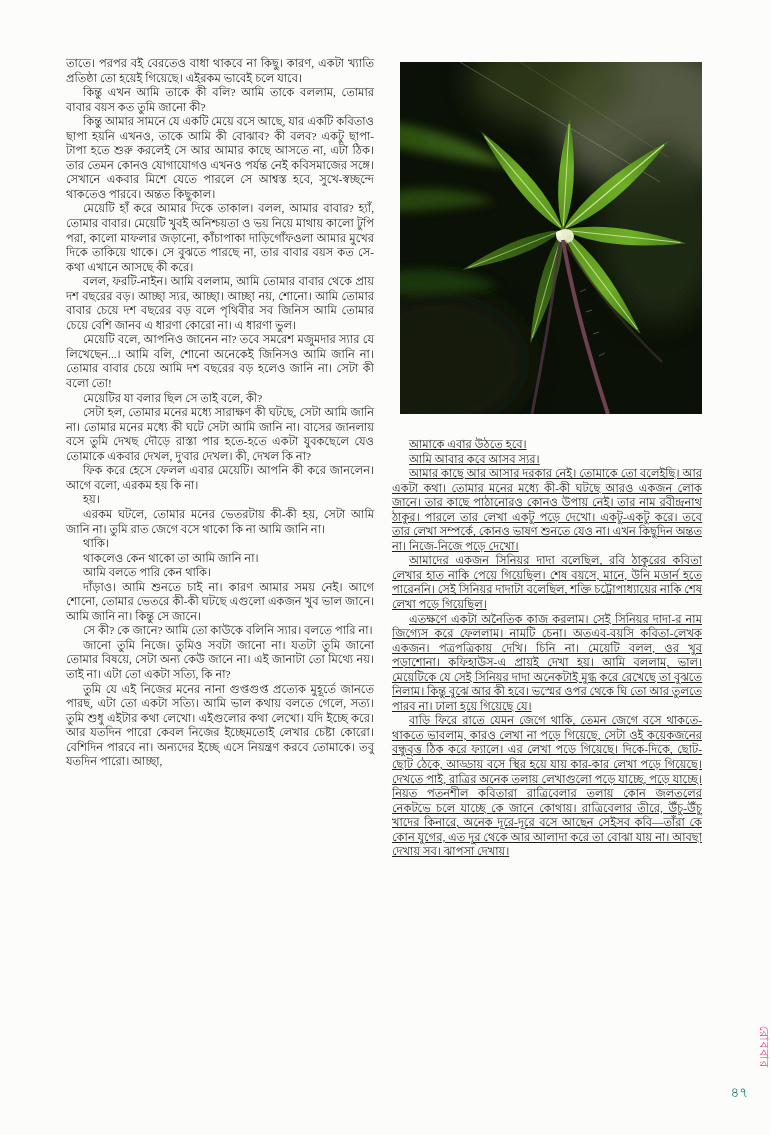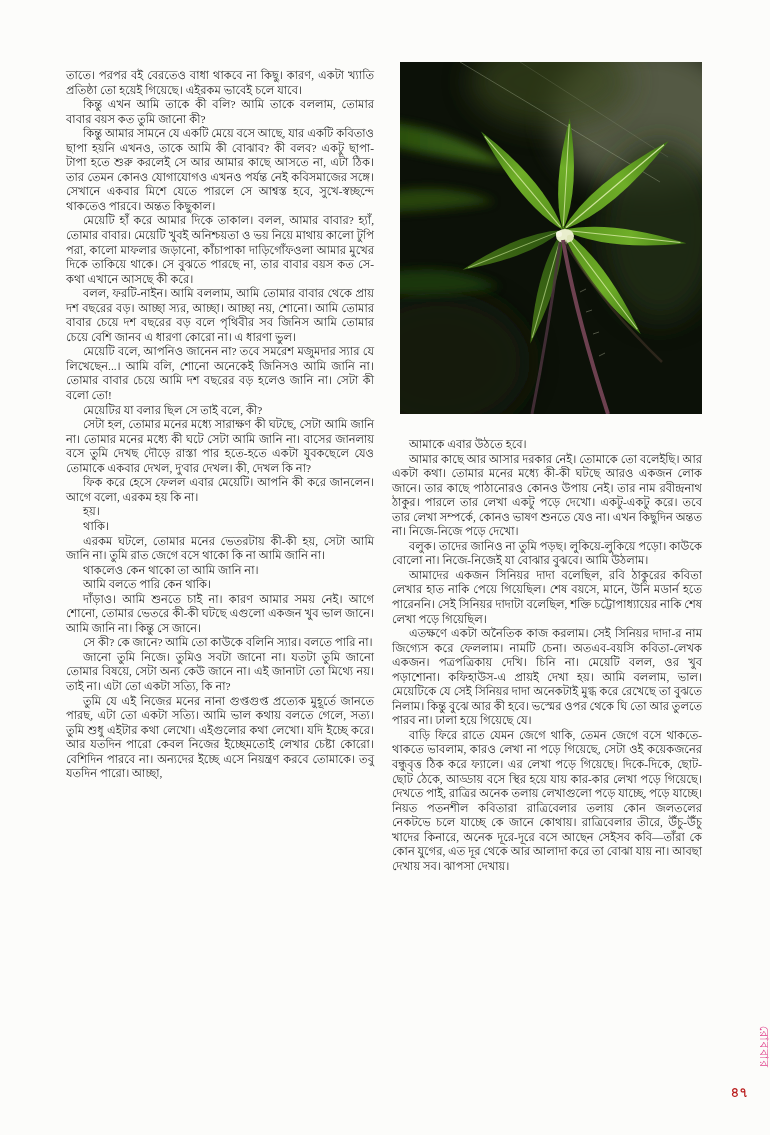--- a/index.html
+++ b/index.html
@@ -12,38 +12,38 @@
     overflow: hidden;
     font-family: "Liberation Serif", "DejaVu Serif", serif;
     color: #1e1e1e;
   }
   .col {
     position: absolute;
     font-size: 11.4px;
     line-height: 14.55px;
     text-align: justify;
   }
-  .col-left  { left: 66px;  top: 68px; width: 308px; }
-  .col-right { left: 392px; top: 437px; width: 310px; }
+  .col-left  { left: 66px;  top: 56px; width: 308px; }
+  .col-right { left: 392px; top: 437px; width: 310px; text-decoration: underline; }
   .col p { margin: 0; }
   .col p.indent { text-indent: 17px; }
   .photo-frame {
     position: absolute;
     left: 400px; top: 62px;
     width: 302px; height: 352px;
     background: #0d120a;
     overflow: hidden;
   }
   .photo-frame svg { display: block; }
   .folio {
     position: absolute;
     right: 22px; bottom: 30px;
-    color: #b91c1c;
+    color: #0f766e;
     font-size: 13.5px;
-    font-weight: bold;
+    font-weight: normal;
   }
   .edge-label {
     position: absolute;
     right: -14px; bottom: 78px;
     color: #e0468e;
     font-size: 12px;
     letter-spacing: 1px;
     transform: rotate(90deg);
     transform-origin: center;
     white-space: nowrap;
@@ -58,22 +58,22 @@
     <p>তাতে। পরপর বই বেরতেও বাধা থাকবে না কিছু। কারণ, একটা খ্যাতি প্রতিষ্ঠা তো হয়েই গিয়েছে। এইরকম ভাবেই চলে যাবে।</p>
     <p class="indent">কিন্তু এখন আমি তাকে কী বলি? আমি তাকে বললাম, তোমার বাবার বয়স কত তুমি জানো কী?</p>
     <p class="indent">কিন্তু আমার সামনে যে একটি মেয়ে বসে আছে, যার একটি কবিতাও ছাপা হয়নি এখনও, তাকে আমি কী বোঝাব? কী বলব? একটু ছাপা-টাপা হতে শুরু করলেই সে আর আমার কাছে আসতে না, এটা ঠিক। তার তেমন কোনও যোগাযোগও এখনও পর্যন্ত নেই কবিসমাজের সঙ্গে। সেখানে একবার মিশে যেতে পারলে সে আশ্বস্ত হবে, সুখে-স্বচ্ছন্দে থাকতেও পারবে। অন্তত কিছুকাল।</p>
     <p class="indent">মেয়েটি হাঁ করে আমার দিকে তাকাল। বলল, আমার বাবার? হ্যাঁ, তোমার বাবার। মেয়েটি খুবই অনিশ্চয়তা ও ভয় নিয়ে মাথায় কালো টুপি পরা, কালো মাফলার জড়ানো, কাঁচাপাকা দাড়িগোঁফওলা আমার মুখের দিকে তাকিয়ে থাকে। সে বুঝতে পারছে না, তার বাবার বয়স কত সে-কথা এখানে আসছে কী করে।</p>
     <p class="indent">বলল, ফরটি-নাইন। আমি বললাম, আমি তোমার বাবার থেকে প্রায় দশ বছরের বড়। আচ্ছা স্যর, আচ্ছা। আচ্ছা নয়, শোনো। আমি তোমার বাবার চেয়ে দশ বছরের বড় বলে পৃথিবীর সব জিনিস আমি তোমার চেয়ে বেশি জানব এ ধারণা কোরো না। এ ধারণা ভুল।</p>
     <p class="indent">মেয়েটি বলে, আপনিও জানেন না? তবে সমরেশ মজুমদার স্যার যে লিখেছেন...। আমি বলি, শোনো অনেকেই জিনিসও আমি জানি না। তোমার বাবার চেয়ে আমি দশ বছরের বড় হলেও জানি না। সেটা কী বলো তো!</p>
     <p class="indent">মেয়েটির যা বলার ছিল সে তাই বলে, কী?</p>
     <p class="indent">সেটা হল, তোমার মনের মধ্যে সারাক্ষণ কী ঘটছে, সেটা আমি জানি না। তোমার মনের মধ্যে কী ঘটে সেটা আমি জানি না। বাসের জানলায় বসে তুমি দেখছ দৌড়ে রাস্তা পার হতে-হতে একটা যুবকছেলে যেও তোমাকে একবার দেখল, দু'বার দেখল। কী, দেখল কি না?</p>
     <p class="indent">ফিক করে হেসে ফেলল এবার মেয়েটি। আপনি কী করে জানলেন। আগে বলো, এরকম হয় কি না।</p>
     <p class="indent">হয়।</p>
+    <p class="indent">এরকম ঘটলে, তোমার মনের ভেতরটায় কী-কী হয়, সেটা আমি জানি না। তুমি রাত জেগে বসে থাকো কি না আমি জানি না।</p>
     <p class="indent">থাকি।</p>
-    <p class="indent">এরকম ঘটলে, তোমার মনের ভেতরটায় কী-কী হয়, সেটা আমি জানি না। তুমি রাত জেগে বসে থাকো কি না আমি জানি না।</p>
     <p class="indent">থাকলেও কেন থাকো তা আমি জানি না।</p>
     <p class="indent">আমি বলতে পারি কেন থাকি।</p>
     <p class="indent">দাঁড়াও। আমি শুনতে চাই না। কারণ আমার সময় নেই। আগে শোনো, তোমার ভেতরে কী-কী ঘটছে এগুলো একজন খুব ভাল জানে। আমি জানি না। কিন্তু সে জানে।</p>
     <p class="indent">সে কী? কে জানে? আমি তো কাউকে বলিনি স্যার। বলতে পারি না।</p>
     <p class="indent">জানো তুমি নিজে। তুমিও সবটা জানো না। যতটা তুমি জানো তোমার বিষয়ে, সেটা অন্য কেউ জানে না। এই জানাটা তো মিথ্যে নয়। তাই না। এটা তো একটা সত্যি, কি না?</p>
     <p class="indent">তুমি যে এই নিজের মনের নানা গুপ্তগুপ্ত প্রত্যেক মুহূর্তে জানতে পারছ, এটা তো একটা সত্যি। আমি ভাল কথায় বলতে গেলে, সত্য। তুমি শুধু এইটার কথা লেখো। এইগুলোর কথা লেখো। যদি ইচ্ছে করে। আর যতদিন পারো কেবল নিজের ইচ্ছেমতোই লেখার চেষ্টা কোরো। বেশিদিন পারবে না। অন্যদের ইচ্ছে এসে নিয়ন্ত্রণ করবে তোমাকে। তবু যতদিন পারো। আচ্ছা,</p>
   </div>
 
   <div class="photo-frame">
     <svg width="302" height="352" viewBox="0 0 302 352" xmlns="http://www.w3.org/2000/svg">
@@ -156,22 +156,22 @@
         <path d="M180,230 l6,-3"></path>
           <path d="M186,250 l6,-2"></path>
           <path d="M193,272 l6,-2"></path>
           <path d="M199,294 l6,-3"></path>
       </g>
     </svg>
   </div>
 
   <div class="col col-right">
     <p class="indent">আমাকে এবার উঠতে হবে।</p>
+    <p class="indent">আমি আবার কবে আসব স্যর।</p>
     <p class="indent">আমার কাছে আর আসার দরকার নেই। তোমাকে তো বলেইছি। আর একটা কথা। তোমার মনের মধ্যে কী-কী ঘটছে আরও একজন লোক জানে। তার কাছে পাঠানোরও কোনও উপায় নেই। তার নাম রবীন্দ্রনাথ ঠাকুর। পারলে তার লেখা একটু পড়ে দেখো। একটু-একটু করে। তবে তার লেখা সম্পর্কে, কোনও ভাষণ শুনতে যেও না। এখন কিছুদিন অন্তত না। নিজে-নিজে পড়ে দেখো।</p>
-    <p class="indent">বলুক। তাদের জানিও না তুমি পড়ছ। লুকিয়ে-লুকিয়ে পড়ো। কাউকে বোলো না। নিজে-নিজেই যা বোঝার বুঝবে। আমি উঠলাম।</p>
     <p class="indent">আমাদের একজন সিনিয়র দাদা বলেছিল, রবি ঠাকুরের কবিতা লেখার হাত নাকি পেয়ে গিয়েছিল। শেষ বয়সে, মানে, উনি মডার্ন হতে পারেননি। সেই সিনিয়র দাদাটা বলেছিল, শক্তি চট্টোপাধ্যায়ের নাকি শেষ লেখা পড়ে গিয়েছিল।</p>
     <p class="indent">এতক্ষণে একটা অনৈতিক কাজ করলাম। সেই সিনিয়র দাদা-র নাম জিগ্যেস করে ফেললাম। নামটি চেনা। অতএব-বয়সি কবিতা-লেখক একজন। পত্রপত্রিকায় দেখি। চিনি না। মেয়েটি বলল, ওর খুব পড়াশোনা। কফিহাউস-এ প্রায়ই দেখা হয়। আমি বললাম, ভাল। মেয়েটিকে যে সেই সিনিয়র দাদা অনেকটাই মুগ্ধ করে রেখেছে তা বুঝতে নিলাম। কিন্তু বুঝে আর কী হবে। ভস্মের ওপর থেকে ঘি তো আর তুলতে পারব না। ঢালা হয়ে গিয়েছে যে।</p>
     <p class="indent">বাড়ি ফিরে রাতে যেমন জেগে থাকি, তেমন জেগে বসে থাকতে-থাকতে ভাবলাম, কারও লেখা না পড়ে গিয়েছে, সেটা ওই কয়েকজনের বন্ধুবৃত্ত ঠিক করে ফ্যালে। এর লেখা পড়ে গিয়েছে। দিকে-দিকে, ছোট-ছোট ঠেকে, আড্ডায় বসে স্থির হয়ে যায় কার-কার লেখা পড়ে গিয়েছে। দেখতে পাই, রাত্রির অনেক তলায় লেখাগুলো পড়ে যাচ্ছে, পড়ে যাচ্ছে। নিয়ত পতনশীল কবিতারা রাত্রিবেলার তলায় কোন জলতলের নেকটভে চলে যাচ্ছে কে জানে কোথায়। রাত্রিবেলার তীরে, উঁচু-উঁচু খাদের কিনারে, অনেক দূরে-দূরে বসে আছেন সেইসব কবি—তাঁরা কে কোন যুগের, এত দূর থেকে আর আলাদা করে তা বোঝা যায় না। আবছা দেখায় সব। ঝাপসা দেখায়।</p>
   </div>
 
   <div class="edge-label">রোববার</div>
 
   <div class="folio">৪৭</div>
 
 </div>

